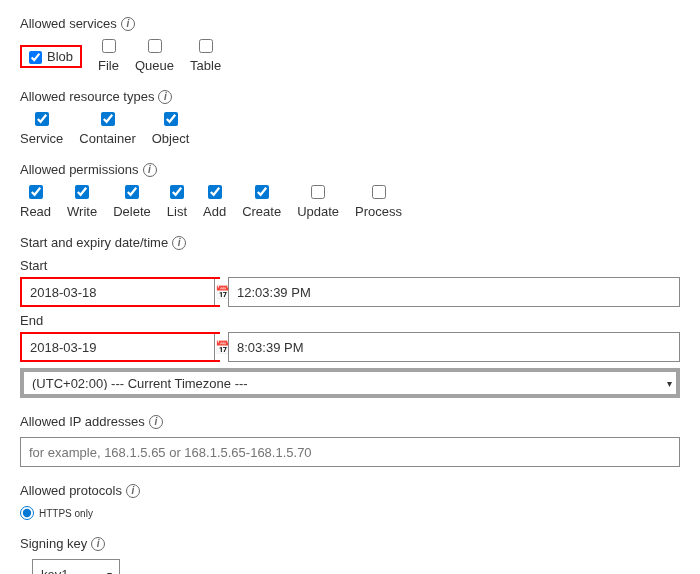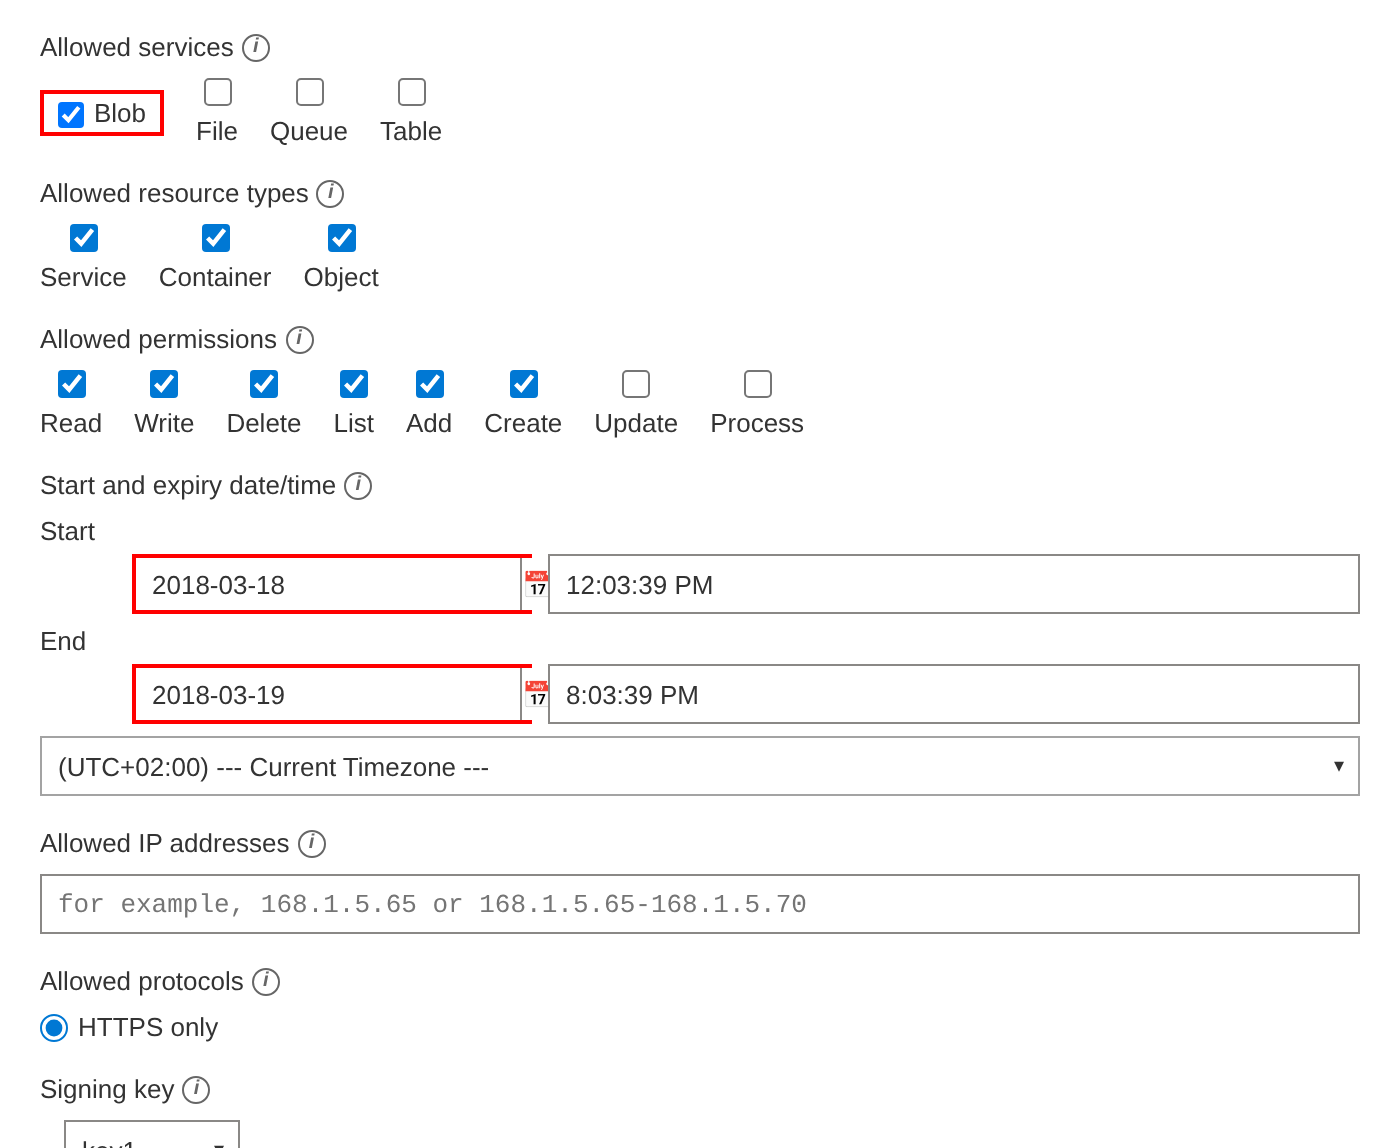--- a/index.html
+++ b/index.html
@@ -67,21 +67,20 @@
       align-items: flex-end;
       gap: 5px;
       border: 2px solid red;
       padding: 2px 7px;
     }
     .date-time-row {
       display: flex;
       align-items: center;
       gap: 8px;
       margin-bottom: 6px;
-      margin-left: 46px;
     }
     .date-input-wrapper {
       display: flex;
       align-items: center;
       border: 1px solid #8a8886;
       width: 200px;
       height: 30px;
       border: 2px solid red;
     }
     .date-input-wrapper input {
@@ -121,21 +120,21 @@
       color: #333;
       margin-bottom: 4px;
     }
     .timezone-select-wrapper {
       position: relative;
       width: 100%;
     }
     .timezone-select {
       width: 100%;
       height: 30px;
-      border: 1px solid #a3a3a3;
+      border: 4px solid #a3a3a3;
       padding: 4px 30px 4px 8px;
       font-size: 13px;
       color: #333;
       appearance: none;
       background: #fff;
       cursor: pointer;
       outline: none;
     }
     .select-chevron {
       position: absolute;
@@ -148,42 +147,41 @@
     }
     .ip-input {
       width: 100%;
       height: 30px;
       border: 1px solid #8a8886;
       padding: 4px 8px;
       font-size: 13px;
       color: #999;
       outline: none;
       background: #fff;
-      font-family: Liberation Mono, monospace;
     }
     .radio-group {
       display: flex;
       align-items: center;
       gap: 20px;
     }
     .radio-item {
       display: flex;
       align-items: center;
       gap: 5px;
       cursor: pointer;
     }
     .radio-item input[type="radio"] {
       accent-color: #0078d4;
       width: 14px;
       height: 14px;
       cursor: pointer;
     }
     .radio-item label {
       cursor: pointer;
-      font-size: 13px;
+      font-size: 10px;
       color: #333;
     }
     .signing-key-select-wrapper {
       position: relative;
       width: 100px;
       padding-left: 12px;
     }
     .signing-key-select {
       width: 100%;
       height: 30px;

